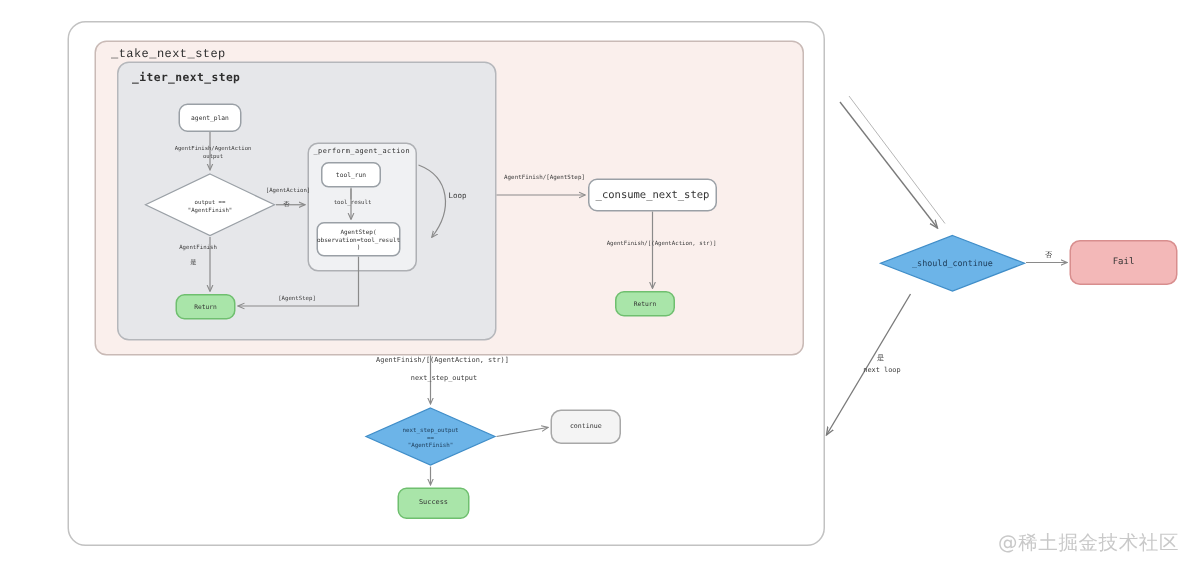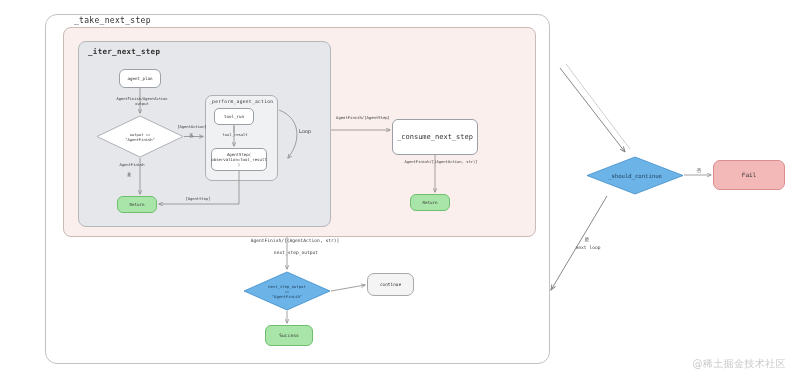--- a/index.html
+++ b/index.html
@@ -56,21 +56,21 @@
     border-color: #aeb0b4;
     border-radius: 7px;
   }
   .container-title {
     position: absolute;
     font-family: "DejaVu Sans Mono", "Liberation Mono", monospace;
     color: #2e2e2e;
     white-space: nowrap;
     letter-spacing: .3px;
   }
-  #take-next-step-title { left: 74px; top: 16px; font-size: 8px; }
+  #take-next-step-title { left: 74px; top: 32px; font-size: 8px; font-family: Liberation Mono, monospace; }
   #iter-next-step-title { left: 88px; top: 47px; font-size: 7.5px; font-weight: bold; }
   #perform-agent-action-title { left: 209px; top: 99px; font-size: 4.6px; }
 
   
   .node {
     position: absolute;
     box-sizing: border-box;
     display: flex;
     align-items: center;
     justify-content: center;
@@ -85,21 +85,21 @@
     padding: 1px;
   }
   .node.green  { background: #a9e5a9; border-color: #6fbf6f; }
   .node.pink   { background: #f3b8b8; border-color: #d88e8e; }
   .node.grey   { background: #f4f4f4; border-color: #a8a8a8; }
 
   #agent-plan        { left: 119px; top: 69px;  width: 42px; height: 19px; font-size: 4.2px; }
   #tool-run          { left: 214px; top: 108px; width: 40px; height: 17px; font-size: 4.2px; border-radius: 5px; }
   #agent-step-node   { left: 211px; top: 148px; width: 56px; height: 23px; font-size: 4px; border-radius: 5px; }
   #return-iter       { left: 117px; top: 196px; width: 40px; height: 17px; font-size: 4.2px; }
-  #consume-next-step { left: 392px; top: 119px; width: 86px; height: 36px; font-size: 7px; }
+  #consume-next-step { left: 392px; top: 119px; width: 86px; height: 22px; font-size: 7px; }
   #return-consume    { left: 410px; top: 194px; width: 40px; height: 17px; font-size: 4.2px; }
   #continue-node     { left: 367px; top: 273px; width: 47px; height: 23px; font-size: 4.4px; border-radius: 7px; }
   #success-node      { left: 265px; top: 325px; width: 48px; height: 21px; font-size: 4.6px; border-radius: 6px; }
   #fail-node         { left: 713px; top: 160px; width: 72px; height: 30px; font-size: 6px; border-radius: 7px; }
 
   
   .diamond-wrap { position: absolute; }
   .diamond-wrap svg { position: absolute; left: 0; top: 0; overflow: visible; }
   .diamond-label {
     position: absolute;
@@ -144,21 +144,21 @@
   #lbl-fou                { left: 692px; top: 168px; width: 14px; font-size: 4.8px; }
   #lbl-shi-3              { left: 580px; top: 237px; width: 14px; font-size: 4.8px; }
   #lbl-next-loop          { left: 566px; top: 245px; width: 44px; font-size: 4.6px; }
 
   
   #watermark {
     position: absolute;
     right: 14px;
     bottom: 6px;
     font-family: "DejaVu Sans", "Liberation Sans", sans-serif;
-    font-size: 10px;
+    font-size: 13px;
     color: #c9c9c9;
     letter-spacing: .4px;
     user-select: none;
   }
 </style>
 </head>
 <body>
 
 <div id="stage">
 

